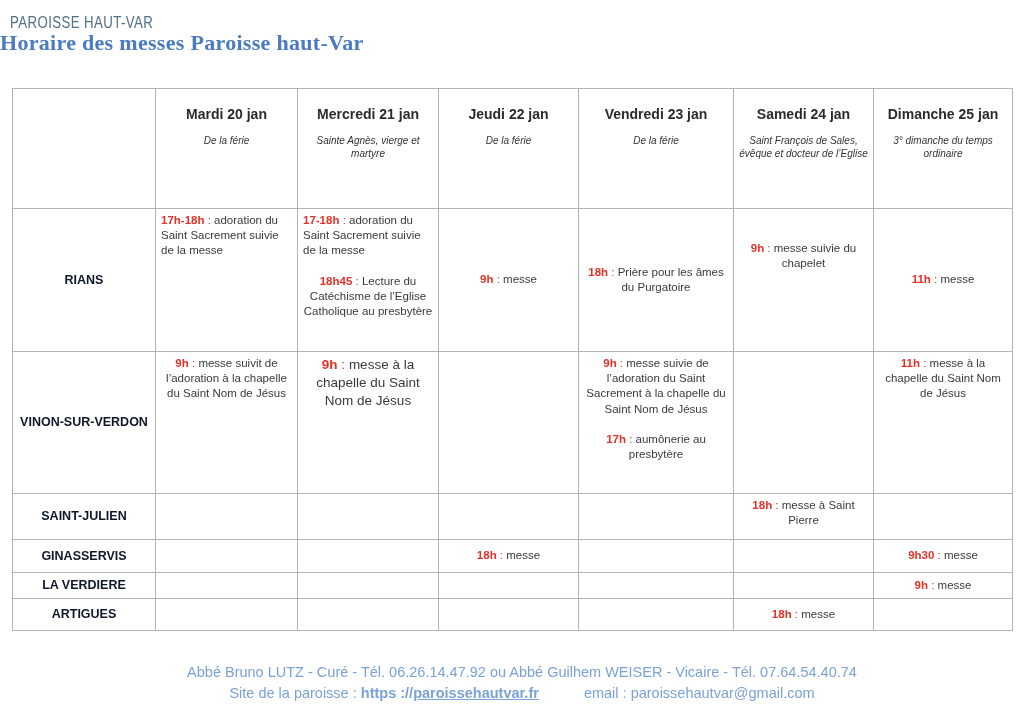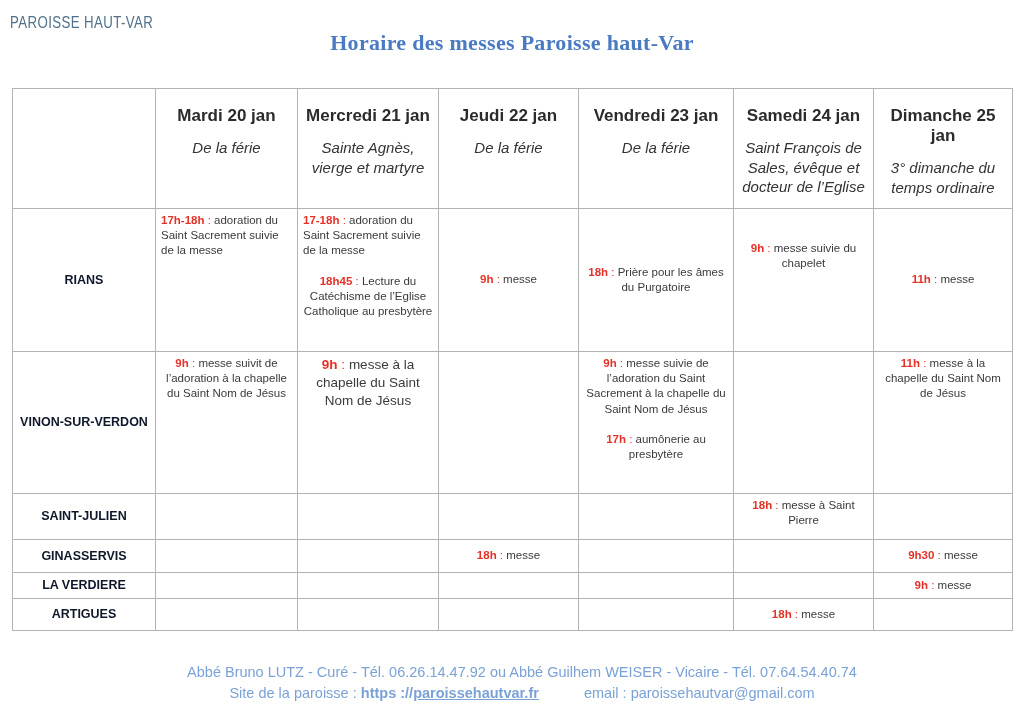--- a/index.html
+++ b/index.html
@@ -20,31 +20,31 @@
   .logo{position:absolute;left:10px;top:8px;}
   .logo-top{display:flex;align-items:flex-start;}
   .cross{display:block;margin-top:8px;}
   .phv{display:inline-block;font-size:35px;line-height:1;color:var(--logo-navy);
        transform:scaleX(0.8);transform-origin:left top;letter-spacing:1px;
        border-bottom:3px solid #3f6180;padding:0 3px 4px 1px;margin-left:6px;}
   .logo-sub{font-size:17px;color:var(--logo-sub);transform:scaleX(0.78);transform-origin:left top;
             white-space:nowrap;letter-spacing:.5px;margin-top:5px;}
 
   
-  .title{position:absolute;top:30px;left:0;width:100%;text-align:center;
+  .title{position:absolute;top:30px;left:0;width:100%;
          font-family:"Liberation Serif",serif;font-weight:bold;font-size:22px;
          color:var(--accent-blue);letter-spacing:.3px;}
 
   
   .schedule-wrap{position:absolute;top:88px;left:12px;}
   table{border-collapse:collapse;table-layout:fixed;background:#fff;}
   th,td{border:1px solid var(--border-gray);padding:4px 5px;vertical-align:top;}
   th.dayhead{padding-top:17px;text-align:center;font-weight:normal;}
-  .day{font-weight:bold;font-size:17px;color:#2b2b2b;}
-  .feast{font-style:italic;font-size:15px;color:#333;margin-top:12px;line-height:1.3;}
+  .day{font-weight:bold;font-size:14px;color:#2b2b2b;}
+  .feast{font-style:italic;font-size:10px;color:#333;margin-top:12px;line-height:1.3;}
   th.loc{font-weight:bold;font-size:12.5px;color:#0f172a;vertical-align:middle;text-align:center;line-height:1.35;}
   td.cell{font-size:11.5px;color:var(--text-dark);text-align:center;line-height:1.32;}
   td.cell.large{font-size:13.5px;line-height:1.35;}
   td.v-mid{vertical-align:middle;}
   td.v-up{padding-top:32px;}
   .entry{margin:0;}
   .entry + .entry{margin-top:15px;}
   .entry.left{text-align:left;}
   .t{color:var(--time-red);font-weight:bold;}
   .c{color:var(--time-red);}

